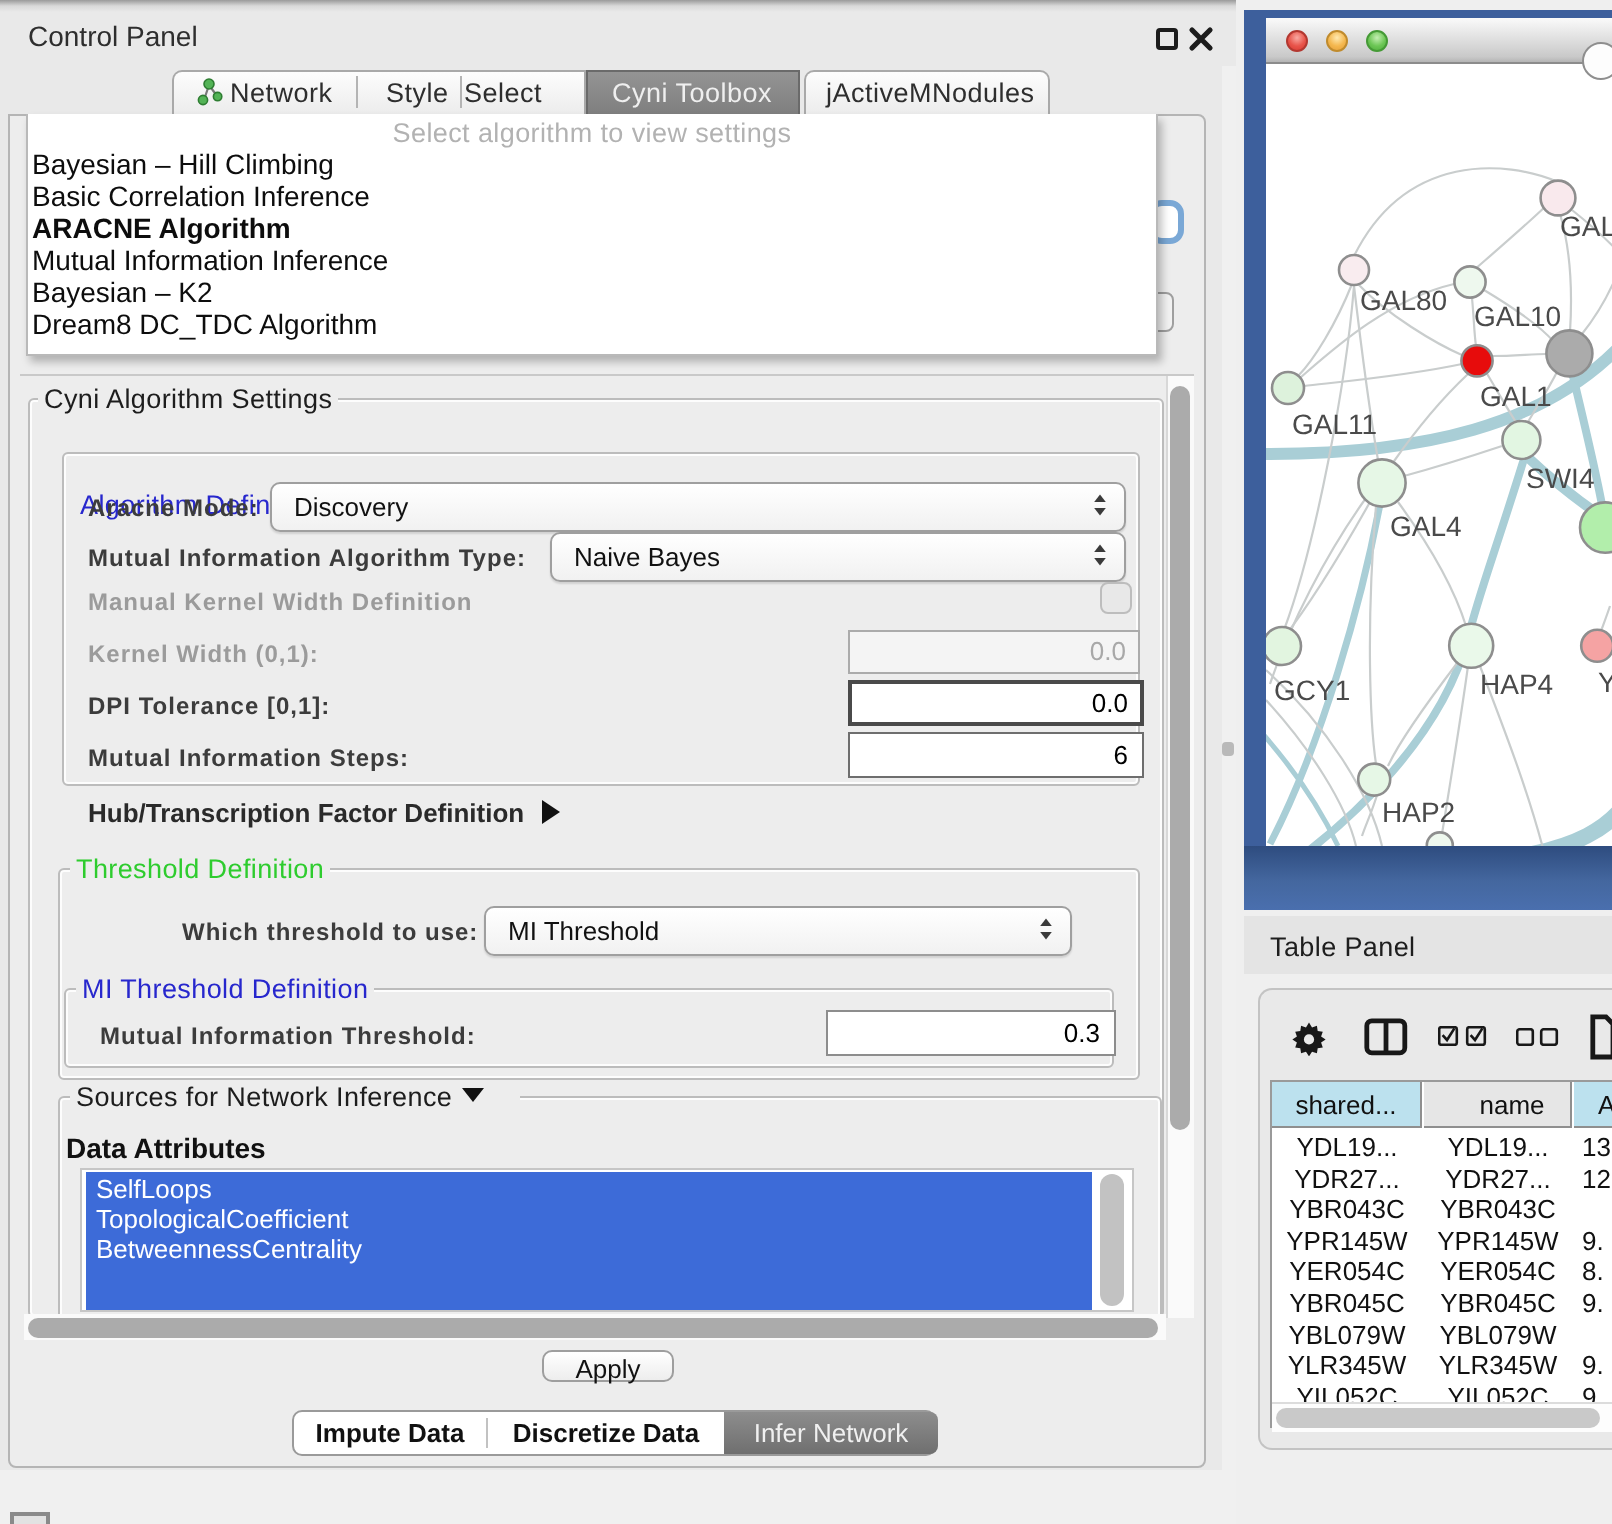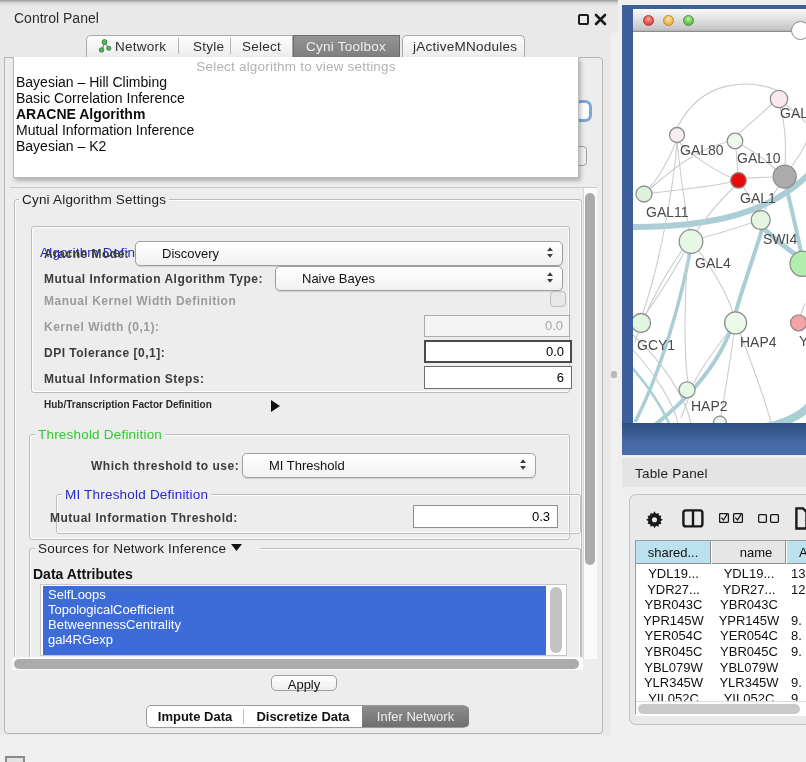--- a/index.html
+++ b/index.html
@@ -4,21 +4,21 @@
 <style>
 * { margin:0; padding:0; box-sizing:border-box; }
 html,body { width:806px; height:762px; overflow:hidden; background:#eeeeee; font-family:"Liberation Sans", sans-serif; }
 .abs { position:absolute; }
 #stage { position:relative; width:806px; height:762px; background:#f0f0f0; }
 .lbl { font-size:12px; font-weight:bold; color:#3c3c3c; letter-spacing:0.5px; }
 .lbl-dis { font-size:12px; font-weight:bold; color:#9b9b9b; letter-spacing:0.5px; }
 .groupbox { border:1px solid #bcbcbc; border-radius:3px; box-shadow:0 0 0 1px #fdfdfd inset; }
 .gtitle { position:absolute; top:-8px; left:5px; background:#ededed; padding:0 3px; font-size:13.5px; letter-spacing:0.2px; }
 .combo { position:absolute; background:linear-gradient(#ffffff,#f1f1f1); border:1px solid #9f9f9f; border-radius:5px; box-shadow:0 1px 1px rgba(0,0,0,0.12); }
-.combo .ctext { position:absolute; left:26px; top:4px; font-size:13px; color:#111;text-align:center; }
+.combo .ctext { position:absolute; left:11px; top:4px; font-size:13px; color:#111;text-align:center; }
 .spin { position:absolute; right:7px; top:3px; width:9px; }
 .spin svg { display:block; }
 .tfield { position:absolute; background:#ffffff; font-size:13px; text-align:right; }
 </style>
 </head>
 <body>
 <div id="stage">
 
 <div class="abs" style="left:0;top:0;width:611px;height:735px;background:#e9e9e9;">
   <div class="abs" style="left:611px;top:0;width:8px;height:33px;background:#e9e9e9;"></div>
@@ -35,21 +35,21 @@
     <svg class="abs" style="left:98px;top:4px;" width="14" height="14" viewBox="0 0 14 14">
       <path d="M4 11 L6.5 3.5 M6.5 3.5 L10.5 9" stroke="#7a7a7a" stroke-width="1.1" fill="none"></path>
       <circle cx="6.5" cy="3" r="2.5" fill="#53b356" stroke="#2e7d32" stroke-width="0.8"></circle>
       <circle cx="3.5" cy="11" r="2.3" fill="#53b356" stroke="#2e7d32" stroke-width="0.8"></circle>
       <circle cx="10.8" cy="9.3" r="2.1" fill="#53b356" stroke="#2e7d32" stroke-width="0.8"></circle>
     </svg>
     <div class="abs" style="left:115px;top:4px;">Network</div>
     <div class="abs" style="left:178px;top:3px;width:1px;height:16px;background:#b4b4b4;"></div>
     <div class="abs" style="left:193px;top:4px;">Style</div>
     <div class="abs" style="left:230px;top:3px;width:1px;height:16px;background:#b4b4b4;"></div>
-    <div class="abs" style="left:242px;top:4px;">Select</div>
+    <div class="abs" style="left:232px;top:4px;">Select</div>
     <div class="abs" style="left:293px;top:0;width:107px;height:22px;background:linear-gradient(#949494,#7f7f7f);border:1px solid #6a6a6a;border-bottom:none;"></div>
     <div class="abs" style="left:306px;top:4px;color:#efefef;">Cyni Toolbox</div>
     <div class="abs" style="left:402px;top:0;width:123px;height:22px;background:linear-gradient(#fdfdfd,#ececec);border:1px solid #a9a9a9;border-bottom:none;border-radius:5px 5px 0 0;"></div>
     <div class="abs" style="left:413px;top:4px;">jActiveMNodules</div>
   </div>
 
   <div class="abs" style="left:4px;top:57px;width:599px;height:677px;background:#ededed;border:1px solid #b5b5b5;border-radius:0 4px 4px 4px;"></div>
 
   <div class="abs" style="left:574px;top:100px;width:18px;height:22px;border:3px solid #7aa8d6;border-radius:7px;background:#fff;"></div>
   <div class="abs" style="left:567px;top:146px;width:20px;height:20px;border:1px solid #9f9f9f;border-radius:4px;background:#f2f2f2;"></div>
@@ -86,57 +86,56 @@
           </span>
     </div>
     <div class="abs lbl-dis" style="left:44px;top:294px;">Manual Kernel Width Definition</div>
     <div class="abs" style="left:550px;top:291px;width:16px;height:16px;background:#e8e8e8;border:1px solid #bdbdbd;border-radius:4px;"></div>
     <div class="abs lbl-dis" style="left:44px;top:320px;">Kernel Width (0,1):</div>
     <div class="tfield" style="left:424px;top:315px;width:146px;height:22px;border:1px solid #ababab;color:#a8a8a8;line-height:20px;padding-right:6px;background:#f4f4f4;">0.0</div>
     <div class="abs lbl" style="left:44px;top:346px;">DPI Tolerance [0,1]:</div>
     <div class="tfield" style="left:424px;top:340px;width:148px;height:23px;border:2px solid #4a4a4a;color:#000;line-height:19px;padding-right:6px;">0.0</div>
     <div class="abs lbl" style="left:44px;top:372px;">Mutual Information Steps:</div>
     <div class="tfield" style="left:424px;top:366px;width:148px;height:23px;border:1px solid #6e6e6e;color:#000;line-height:21px;padding-right:7px;">6</div>
-    <div class="abs" style="left:44px;top:399px;font-size:10px;font-weight:bold;color:#2a2a2a;">Hub/Transcription Factor Definition</div>
+    <div class="abs" style="left:44px;top:399px;font-size:13px;font-weight:bold;color:#2a2a2a;">Hub/Transcription Factor Definition</div>
     <svg class="abs" style="left:269px;top:399px;" width="12" height="14" viewBox="0 0 12 14">
           <path d="M2 1 L11 7 L2 13 Z" fill="#111"></path>
         </svg>
 
     <div class="abs groupbox" style="left:29px;top:434px;width:541px;height:106px;">
       <div class="gtitle" style="color:#2ecc2e;">Threshold Definition</div>
     </div>
     <div class="abs lbl" style="left:91px;top:459px;">Which threshold to use:</div>
     <div class="combo" style="left:242px;top:453px;width:294px;height:25px;text-decoration:underline;">
       <span class="ctext">MI Threshold</span>
       <span class="spin">
             <svg width="8" height="15" viewBox="0 0 8 15">
               <path d="M4 2.2 L6.9 6 L1.1 6 Z" fill="#3a3a3a"></path>
               <path d="M4 12.8 L1.1 9 L6.9 9 Z" fill="#3a3a3a"></path>
             </svg>
           </span>
     </div>
-    <div class="abs groupbox" style="left:56px;top:494px;width:525px;height:40px;padding-left:44px;">
+    <div class="abs groupbox" style="left:32px;top:494px;width:525px;height:40px;padding-left:44px;">
       <div class="gtitle" style="color:#2727cd;">MI Threshold Definition</div>
     </div>
     <div class="abs lbl" style="left:50px;top:511px;">Mutual Information Threshold:</div>
     <div class="tfield" style="left:413px;top:505px;width:145px;height:23px;border:1px solid #8d8d8d;color:#000;line-height:21px;padding-right:7px;">0.3</div>
 
     <div class="abs groupbox" style="left:29px;top:548px;width:552px;height:110px;border-bottom:none;border-radius:3px 3px 0 0;">
       <div class="gtitle" style="color:#1d1d1d;width:225px;background:#ededed;">Sources for Network Inference <svg width="13" height="9" viewBox="0 0 13 9" style="vertical-align:1px;">
               <path d="M1 1 L12 1 L6.5 8 Z" fill="#111"></path>
             </svg></div>
     </div>
     <div class="abs" style="left:33px;top:566px;font-size:14px;font-weight:bold;color:#111;">Data Attributes</div>
 
     <div class="abs" style="left:40px;top:584px;width:527px;height:72px;background:#ffffff;border:1px solid #c6c6c6;"></div>
     <div class="abs" style="left:43px;top:586px;width:503px;height:69px;background:#3d6bd8;color:#fff;font-size:13px;">
       <div style="padding:1px 0 0 5px;height:15px;">SelfLoops</div>
       <div style="padding:1px 0 0 5px;height:15px;">TopologicalCoefficient</div>
       <div style="padding:1px 0 0 5px;height:15px;">BetweennessCentrality</div>
-      <div style="padding:1px 0 0 5px;height:15px;">gal4RGexp</div>
     </div>
     <div class="abs" style="left:550px;top:587px;width:12px;height:66px;background:#c2c2c2;border-radius:6px;"></div>
   </div>
 
   <div class="abs" style="left:583px;top:188px;width:14px;height:471px;background:#fafafa;border-left:1px solid #d8d8d8;"></div>
   <div class="abs" style="left:585px;top:193px;width:10px;height:372px;background:#ababab;border-radius:5px;"></div>
 
   <div class="abs" style="left:12px;top:657px;width:571px;height:13px;background:#fafafa;"></div>
   <div class="abs" style="left:14px;top:659px;width:565px;height:10px;background:#ababab;border-radius:5px;"></div>
 
@@ -153,20 +152,21 @@
 <div id="popup">
   <div class="abs" style="left:395px;top:59px;width:186px;height:16px;color:#b9b9b9;font-size:13px;"> </div>
   <div class="abs" style="left:13px;top:57px;width:566px;height:121px;background:#ffffff;border:1px solid #b9b9b9;border-top:none;box-shadow:2px 3px 4px rgba(0,0,0,0.25);"></div>
   <div class="abs" style="left:13px;top:59px;width:566px;height:15px;color:#b2b2b2;font-size:13.5px;text-align:center;letter-spacing:0.2px;">Select algorithm to view settings</div>
   <div class="abs" style="left:16px;top:74px;width:560px;font-size:14px;color:#0d0d0d;line-height:16px;">
     <div>Bayesian – Hill Climbing</div>
     <div>Basic Correlation Inference</div>
     <div style="font-weight:bold;">ARACNE Algorithm</div>
     <div>Mutual Information Inference</div>
     <div>Bayesian – K2</div>
+    <div>Dream8 DC_TDC Algorithm</div>
   </div>
 </div>
 
 <div class="abs" style="left:618px;top:0;width:188px;height:762px;background:#efefef;"></div>
 <div id="netwin" class="abs" style="left:622px;top:5px;width:184px;height:450px;background:#3d5f9c;">
   <div class="abs" style="left:0;top:418px;width:184px;height:32px;background:linear-gradient(#2e4c7f,#44679f 55%,#4a6fae);"></div>
 
   <div class="abs" style="left:11px;top:4px;width:173px;height:23px;background:linear-gradient(#fafafa,#c9c9c9 88%,#b5b5b5);border-bottom:1px solid #8c8c8c;">
     <div class="abs" style="left:10px;top:6px;width:11px;height:11px;border-radius:50%;background:radial-gradient(circle at 50% 32%, #f9a9a2, #e8544a 55%, #d93a31);border:0.5px solid #b33830;"></div>
     <div class="abs" style="left:30px;top:6px;width:11px;height:11px;border-radius:50%;background:radial-gradient(circle at 50% 32%, #ffe9b0, #f4b74e 55%, #e5a03a);border:0.5px solid #c08b2d;"></div>

